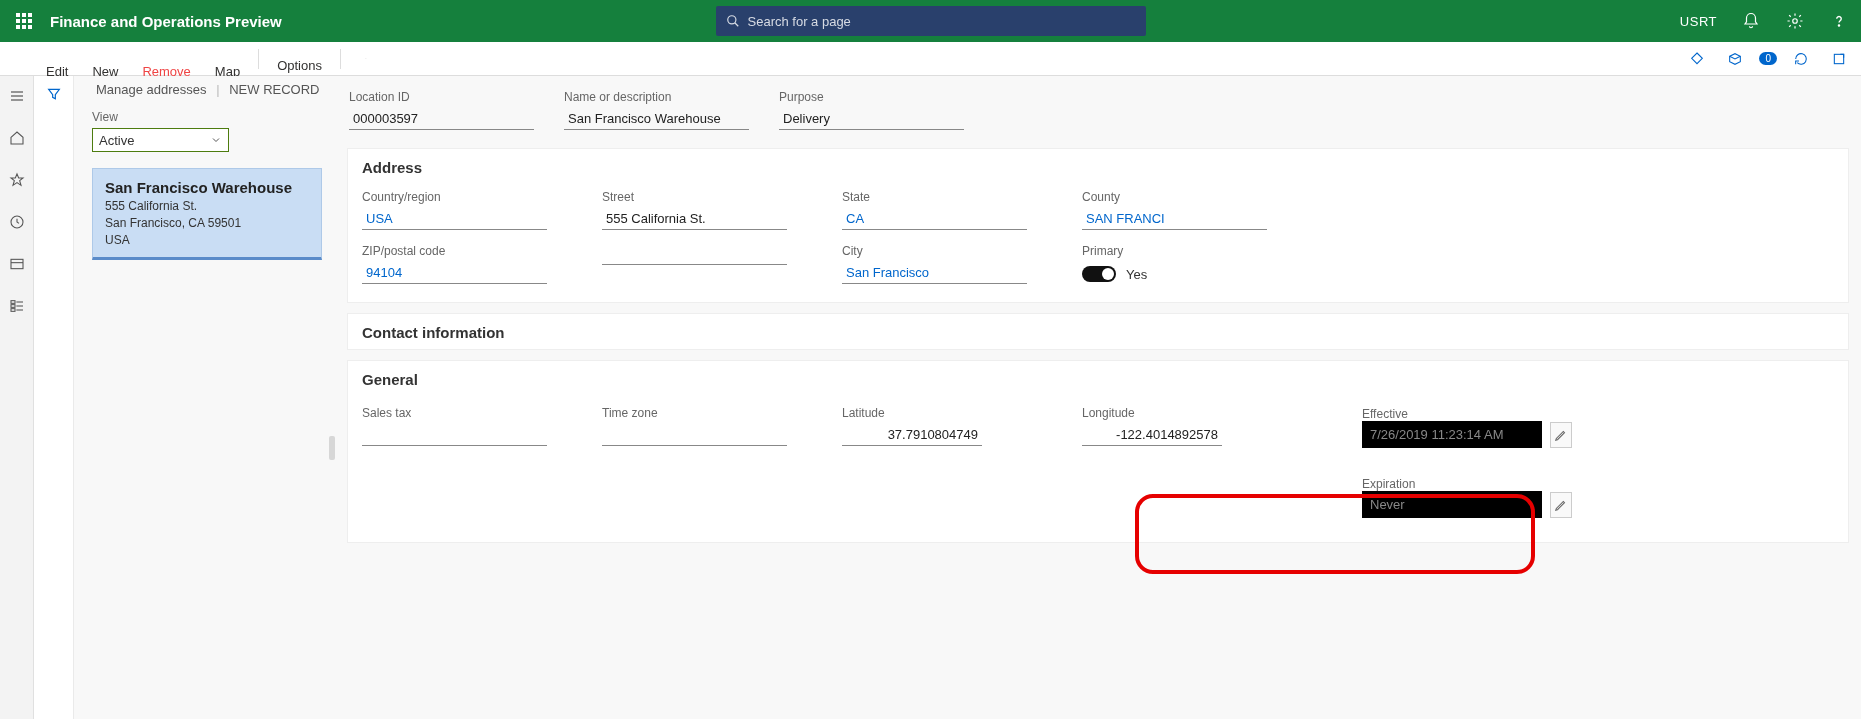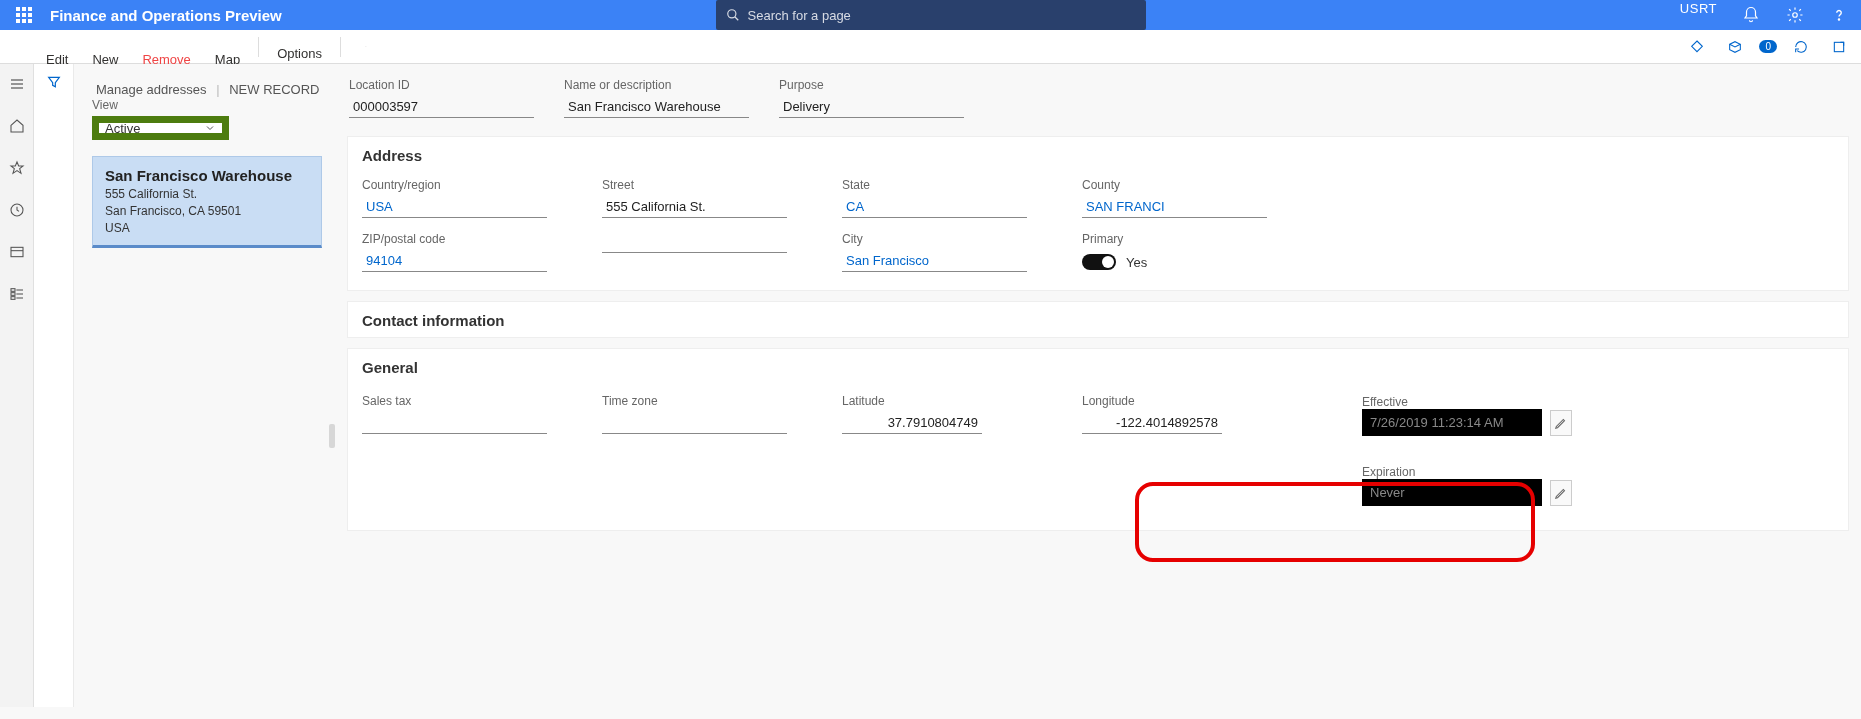--- a/index.html
+++ b/index.html
@@ -8,22 +8,22 @@
     font-family: "Segoe UI", Arial, sans-serif;
     font-size: 13px;
     color: #333;
     background: #f8f8f8;
     width: 1861px;
     height: 719px;
     overflow: hidden;
   }
   
   .topbar {
-    background: #3b82f6;
-    height: 30px;
+    background: #15803d;
+    height: 42px;
     display: flex;
     align-items: center;
     color: #fff;
     padding: 0 8px;
   }
   .waffle {
     width: 32px; height: 32px;
     display: flex; align-items: center; justify-content: center;
     cursor: pointer;
   }
@@ -49,20 +49,21 @@
     display: flex;
     align-items: center;
     padding: 0 10px;
     color: #d7dbe4;
   }
   .searchbox svg { fill: #d7dbe4; margin-right: 8px; }
   .searchbox span { font-size: 13px; }
   .topbar-right {
     margin-left: auto;
     display: flex;
+    align-items: center;
     gap: 16px;
   }
   .topbar-right .usr { font-size: 13px; letter-spacing: .5px; margin-right: 4px; }
   .top-icon { width: 28px; height: 28px; display: flex; align-items:center; justify-content:center; cursor:pointer; }
   .top-icon svg { stroke: #fff; fill: none; }
 
   
   .actionbar {
     height: 34px;
     background: #fff;
@@ -149,21 +150,21 @@
     color: #555;
     margin-bottom: 14px;
     position: absolute;
     left: 96px;
     top: 82px;
   }
   .breadcrumb .sep2 { color: #bbb; margin: 0 6px; }
   .viewlabel { font-size: 12px; color: #666; margin-top: 20px; }
   .viewdrop {
     width: 137px; height: 24px;
-    border: 7px solid #4d7c0f;
+    border: 1px solid #4d7c0f;
     background: #fff;
     display: flex; align-items: center; justify-content: space-between;
     padding: 0 6px;
     font-size: 13px;
     cursor: pointer;
     margin-top: 4px;
   }
   .viewdrop svg { stroke: #555; fill:none; }
 
   .card {

